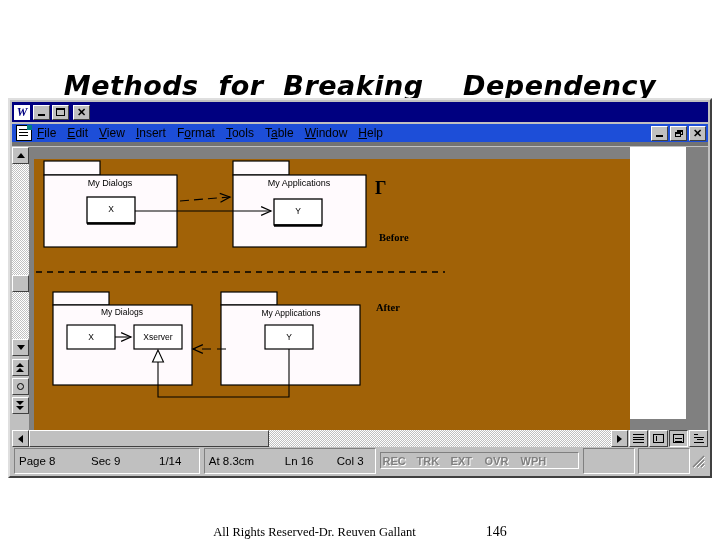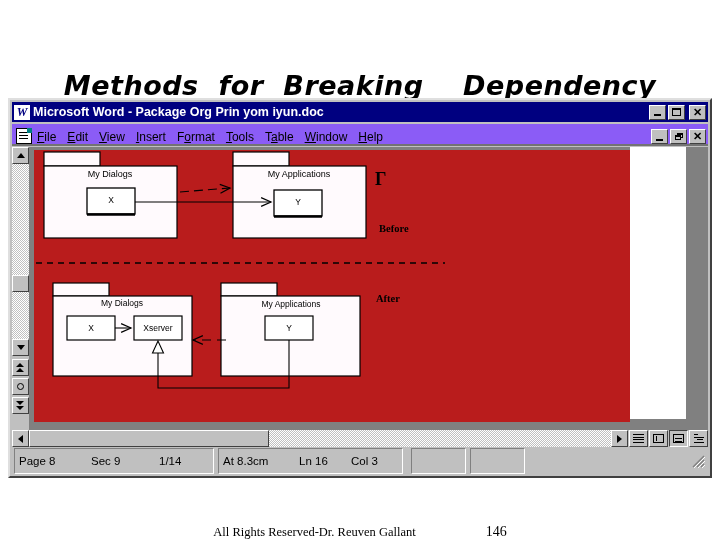--- a/index.html
+++ b/index.html
@@ -71,23 +71,23 @@
   .g-max { width: 9px; height: 8px; border: 1px solid #000; border-top-width: 2px; box-sizing:border-box; }
   .g-rest { width: 8px; height: 7px; position: relative; }
   .g-rest:before { content:""; position:absolute; left:2px; top:0; width:6px; height:5px; border:1px solid #000; border-top-width:2px; box-sizing:border-box;}
   .g-rest:after { content:""; position:absolute; left:0; top:2px; width:6px; height:5px; border:1px solid #000; border-top-width:2px; background:#c0c0c0; box-sizing:border-box;}
   .g-close { font-size: 11px; font-weight: bold; line-height: 11px; font-family:"Liberation Sans",sans-serif; }
 
   
   .menubar {
     position: absolute; left: 2px; top: 24px;
     width: 696px; height: 22px;
-    background: #8b5cf6;
-    display: flex; align-items: flex-end;
-    border-bottom: 2px solid #737373;
+    background: #1d4ed8;
+    display: flex; align-items: center;
+    border-bottom: 4px solid #737373;
     box-sizing: border-box;
   }
   .doc-icon {
     width: 16px; height: 16px; margin: 0 5px 0 4px;
     background: #ffffff;
     border: 1px solid #000; box-sizing: border-box;
     position: relative;
   }
   .doc-icon:before{
     content:""; position:absolute; left:2px; top:3px; width:9px; height:1px;
@@ -104,22 +104,22 @@
   .doc-btns { margin-left:auto; display:flex; gap:2px; margin-right:2px; }
 
   
   .workspace {
     position: absolute; left: 2px; top: 47px;
     width: 696px; height: 283px;
     background: #808080;
   }
   .page {
     position: absolute;
-    left: 22px; top: 3px; width: 596px; height: 272px;
-    background: #b91c1c;
+    left: 22px; top: 12px; width: 596px; height: 272px;
+    background: #a16207;
     overflow: hidden;
   }
   .page-white-right {
     position:absolute; left: 618px; top:0; width: 56px; height: 272px; background:#ffffff;
   }
 
   
   .vscroll {
     position: absolute; left: 0px; top: 0px; width: 17px; height: 283px;
     background: #c0c0c0;
@@ -241,21 +241,20 @@
 
   <div class="slide-title">
     <div>Methods  for  Breaking    Dependency</div>
     <div>Cycles</div>
   </div>
 
   <div class="word-window">
 
     <div class="titlebar">
       <div class="title-app-icon">W</div>
-      <div class="title-text">Microsoft Word - Package Org Prin yom iyun.doc</div>
       <div class="title-btns">
         <div class="winbtn">
             <span class="g-min"></span>
           </div>
         <div class="winbtn">
             <span class="g-max"></span>
           </div>
         <div class="winbtn close">
             <span class="g-close">✕</span>
           </div>
@@ -421,20 +420,27 @@
         <span style="width:68px">Sec  9</span>
         <span>1/14</span>
       </div>
       <div class="sep"></div>
       <div class="sunk" style="width:185px">
         <span style="width:76px">At  8.3cm</span>
         <span style="width:52px">Ln  16</span>
         <span>Col  3</span>
       </div>
       <div class="sep"></div>
+      <div class="sunk" style="width:215px;padding:0 2px;gap:4px">
+        <span class="s-gray" style="width:30px">REC</span>
+        <span class="s-gray" style="width:30px">TRK</span>
+        <span class="s-gray" style="width:30px">EXT</span>
+        <span class="s-gray" style="width:32px">OVR</span>
+        <span class="s-gray" style="width:32px">WPH</span>
+      </div>
       <div class="sep"></div>
       <div class="sunk" style="width:55px"></div>
       <div class="sep"></div>
       <div class="sunk" style="width:55px"></div>
       <div class="grip">
         <svg width="16" height="16">
           <path d="M14,3 L3,14 M14,7 L7,14 M14,11 L11,14" stroke="#808080" stroke-width="1.4" fill="none"></path>
           <path d="M15,4 L4,15 M15,8 L8,15 M15,12 L12,15" stroke="#ffffff" stroke-width="1" fill="none"></path>
         </svg>
       </div>

